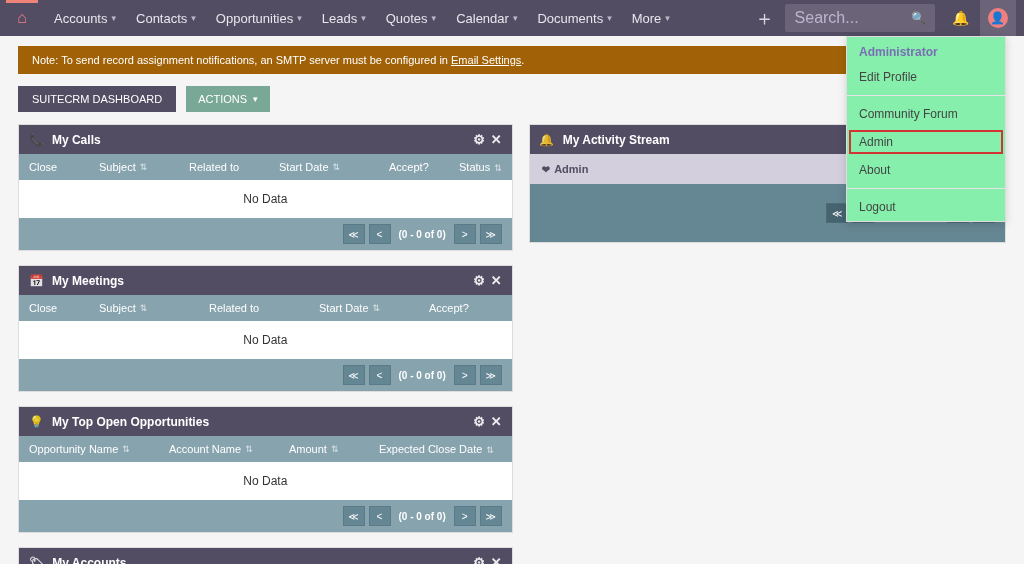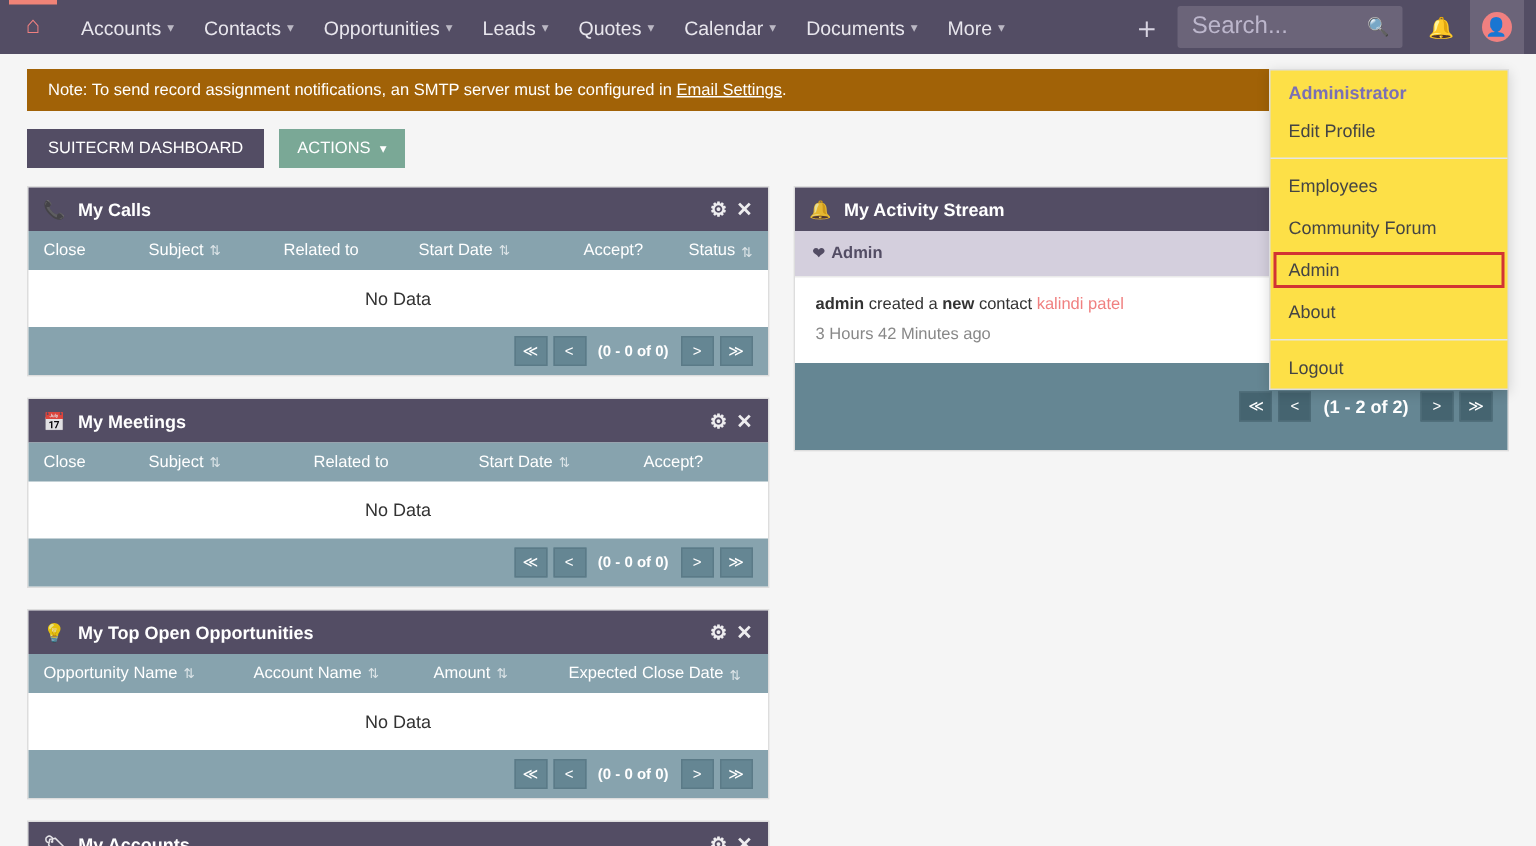--- a/index.html
+++ b/index.html
@@ -17,21 +17,21 @@
 .topnav .search::placeholder { color: #bcb6cc; }
 .topnav .search-wrap { position: relative; margin-right: 8px; }
 .topnav .search-icon { position: absolute; right: 8px; top: 50%; transform: translateY(-50%); color: #bcb6cc; font-size: 12px; }
 .topnav .bell { padding: 0 10px; font-size: 14px; color: #d8d4e2; cursor: pointer; }
 .topnav .avatar { width: 36px; height: 36px; display: flex; align-items: center; justify-content: center; background: #6b6479; cursor: pointer; }
 .topnav .avatar-circle { width: 20px; height: 20px; border-radius: 50%; background: #f08080; display: flex; align-items: center; justify-content: center; font-size: 12px; color: #fff; }
 
 .accent-bar { height: 3px; width: 32px; background: #f08377; margin-left: 6px; position: absolute; top: 0; }
 
 
-.user-menu { position: absolute; top: 46px; right: 18px; width: 160px; background: #fde047; border: 1px solid #ddd; box-shadow: 0 2px 8px rgba(0,0,0,.15); z-index: 100; }
+.user-menu { position: absolute; top: 36px; right: 18px; width: 160px; background: #86efac; border: 1px solid #ddd; box-shadow: 0 2px 8px rgba(0,0,0,.15); z-index: 100; }
 .user-menu .hdr { color: #7a6fb5; font-weight: 700; font-size: 12px; padding: 8px 12px 4px; }
 .user-menu a { display: block; padding: 7px 12px; font-size: 12px; color: #444; text-decoration: none; cursor: pointer; }
 .user-menu .sep { height: 1px; background: #e5e5e5; margin: 4px 0; }
 .user-menu a.hl { outline: 2px solid #d23333; outline-offset: -4px; }
 
 
 .alert { background: #a16207; color: #fff; font-size: 11px; padding: 8px 14px; margin: 10px 18px 12px; }
 .alert a { color: #fff; text-decoration: underline; }
 
 
@@ -126,21 +126,20 @@
   <div class="bell">🔔</div>
   <div class="avatar">
       <div class="avatar-circle">👤</div>
     </div>
 </div>
 
 <div class="user-menu">
   <div class="hdr">Administrator</div>
   <a>Edit Profile</a>
   <div class="sep"></div>
-  <a>Employees</a>
   <a>Community Forum</a>
   <a class="hl">Admin</a>
   <a>About</a>
   <div class="sep"></div>
   <a>Logout</a>
 </div>
 
 <div class="alert">
   <span>Note: To send record assignment notifications, an SMTP server must be configured in </span><a>Email Settings</a><span>.</span>
 </div>
@@ -290,27 +289,20 @@
         <span>My Activity Stream</span>
         <span class="sp"></span>
         <span class="ctrl">⚙</span>
         <span class="ctrl">✕</span>
       </div>
       <div class="act-hdr2">
         <span class="chev">❤</span>
         <span>Admin</span>
       </div>
 
-      <div class="act-item">
-        <div>
-          <span class="who">admin</span><span> created a </span><span class="nw">new</span><span> contact </span><span class="link">kalindi patel</span>
-        </div>
-        <div class="time">3 Hours 42 Minutes ago</div>
-        <div class="actlinks"><span>Reply</span> | <span>Delete</span></div>
-      </div>
 
 
       <div class="pager-activity">
         <button class="pgbtn dk">≪</button>
         <button class="pgbtn dk">&lt;</button>
         <span class="txt">(1 - 2 of 2)</span>
         <button class="pgbtn dk">&gt;</button>
         <button class="pgbtn dk">≫</button>
       </div>
     </div>

